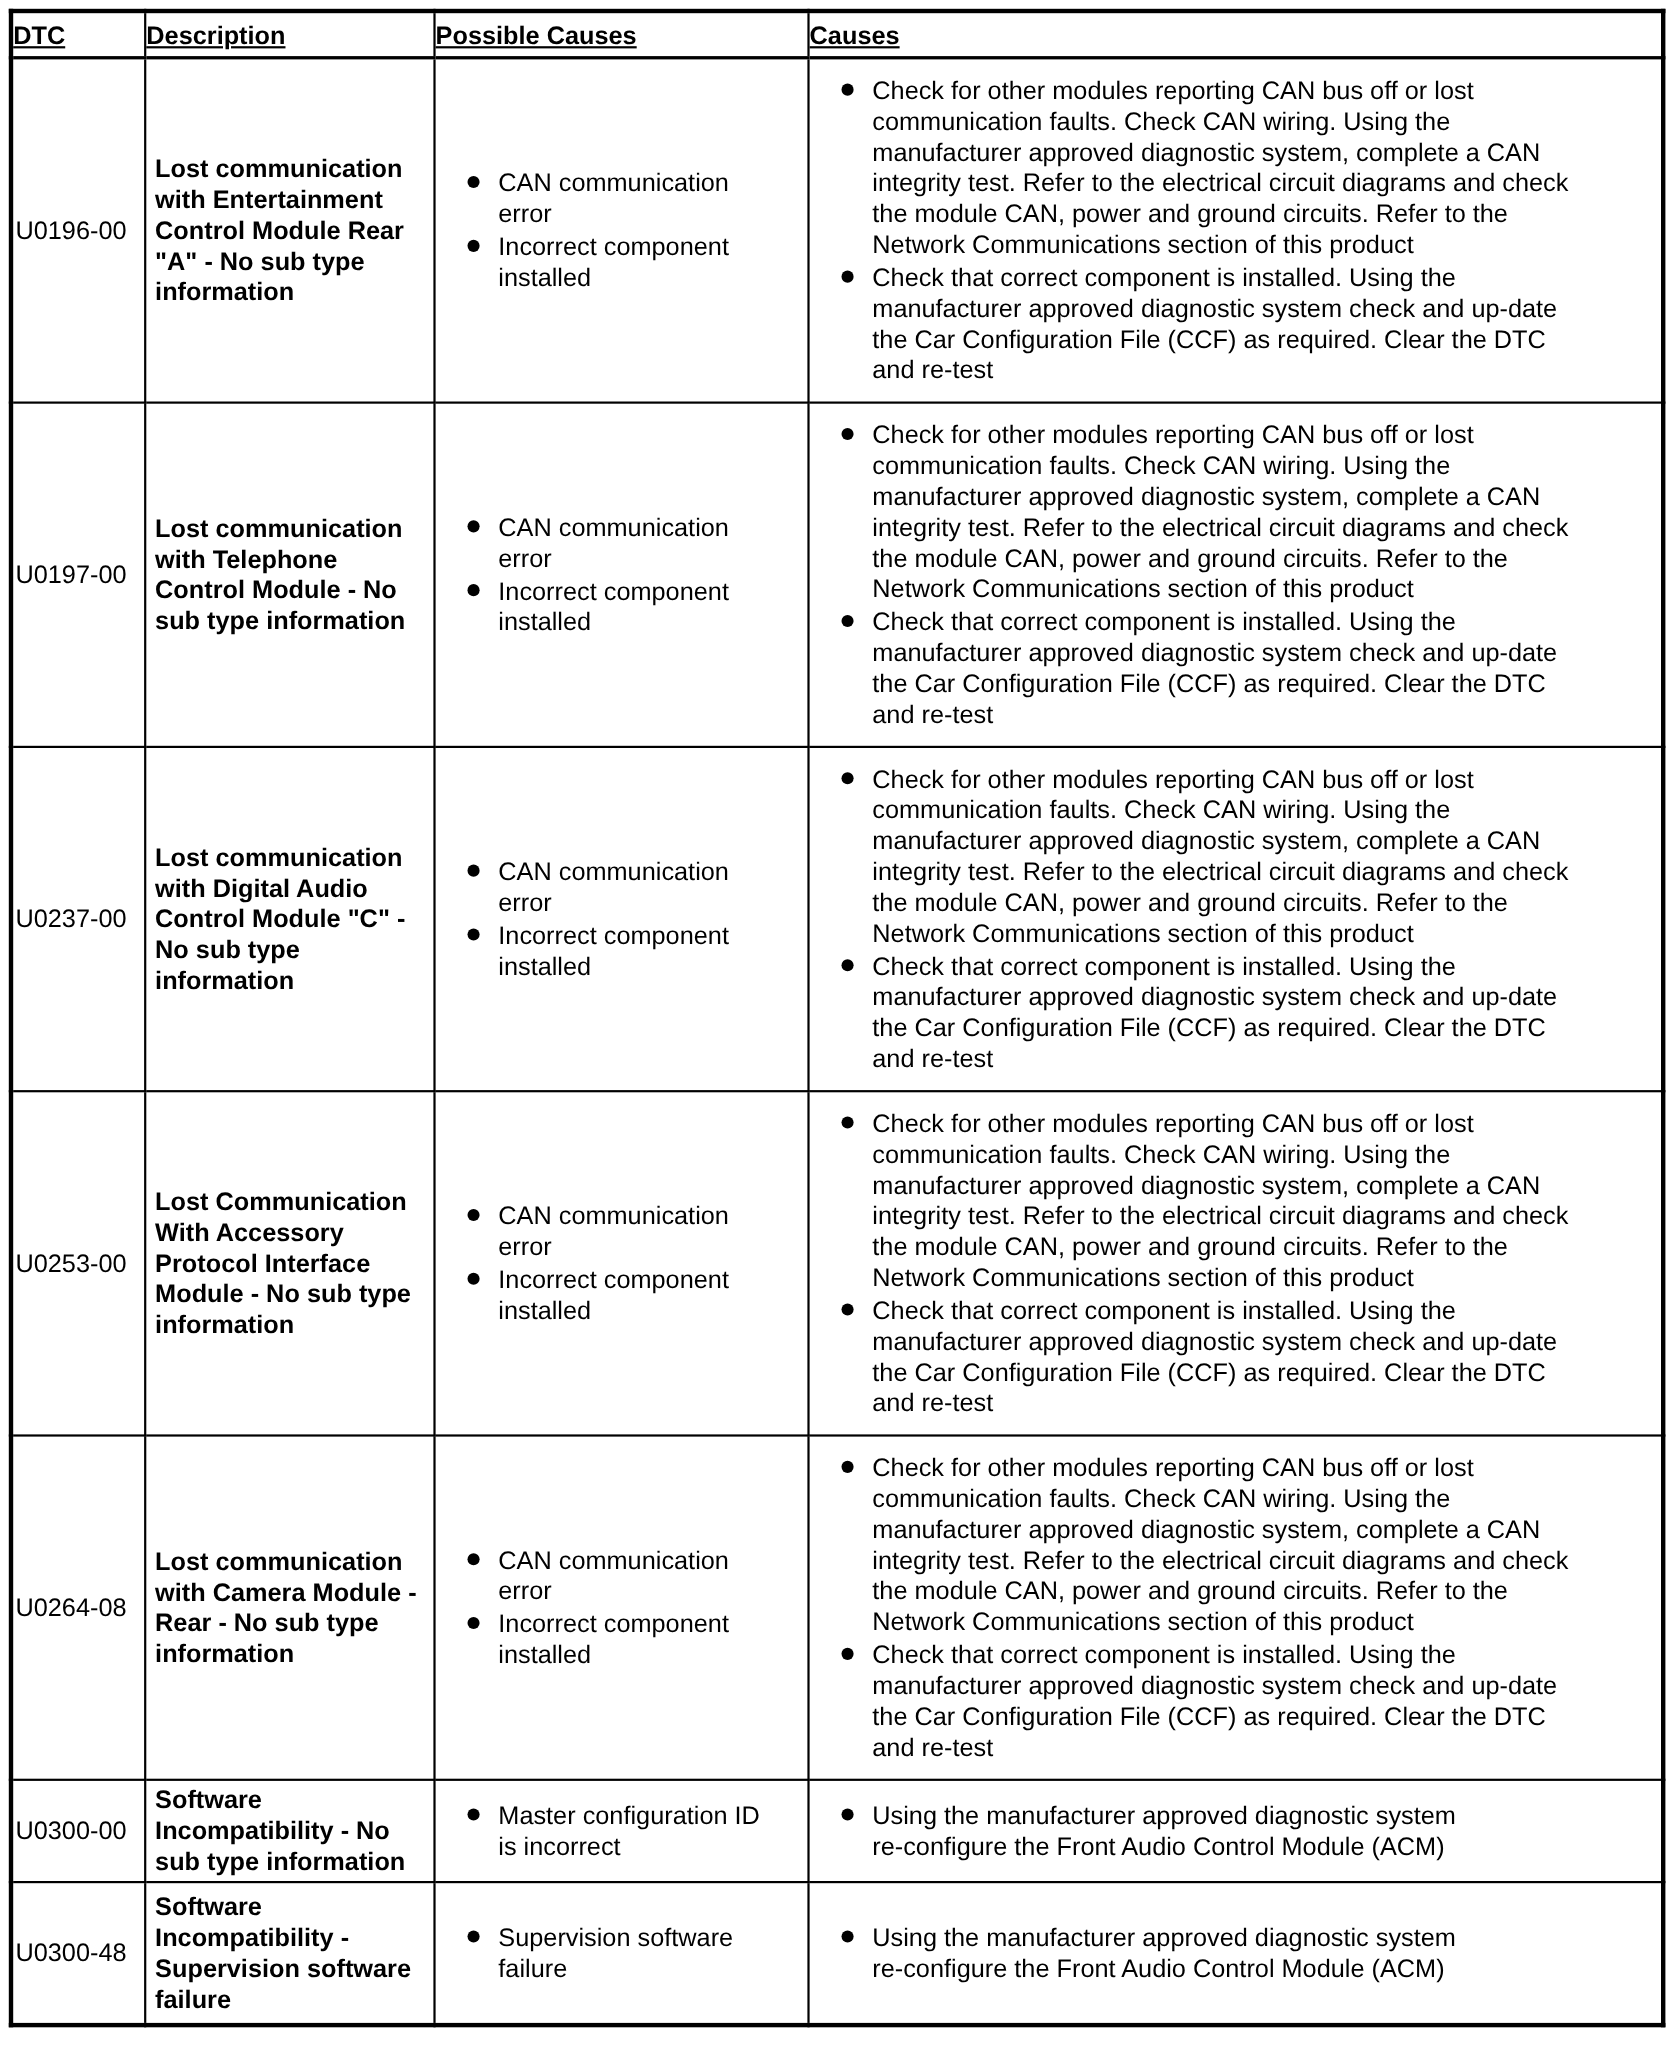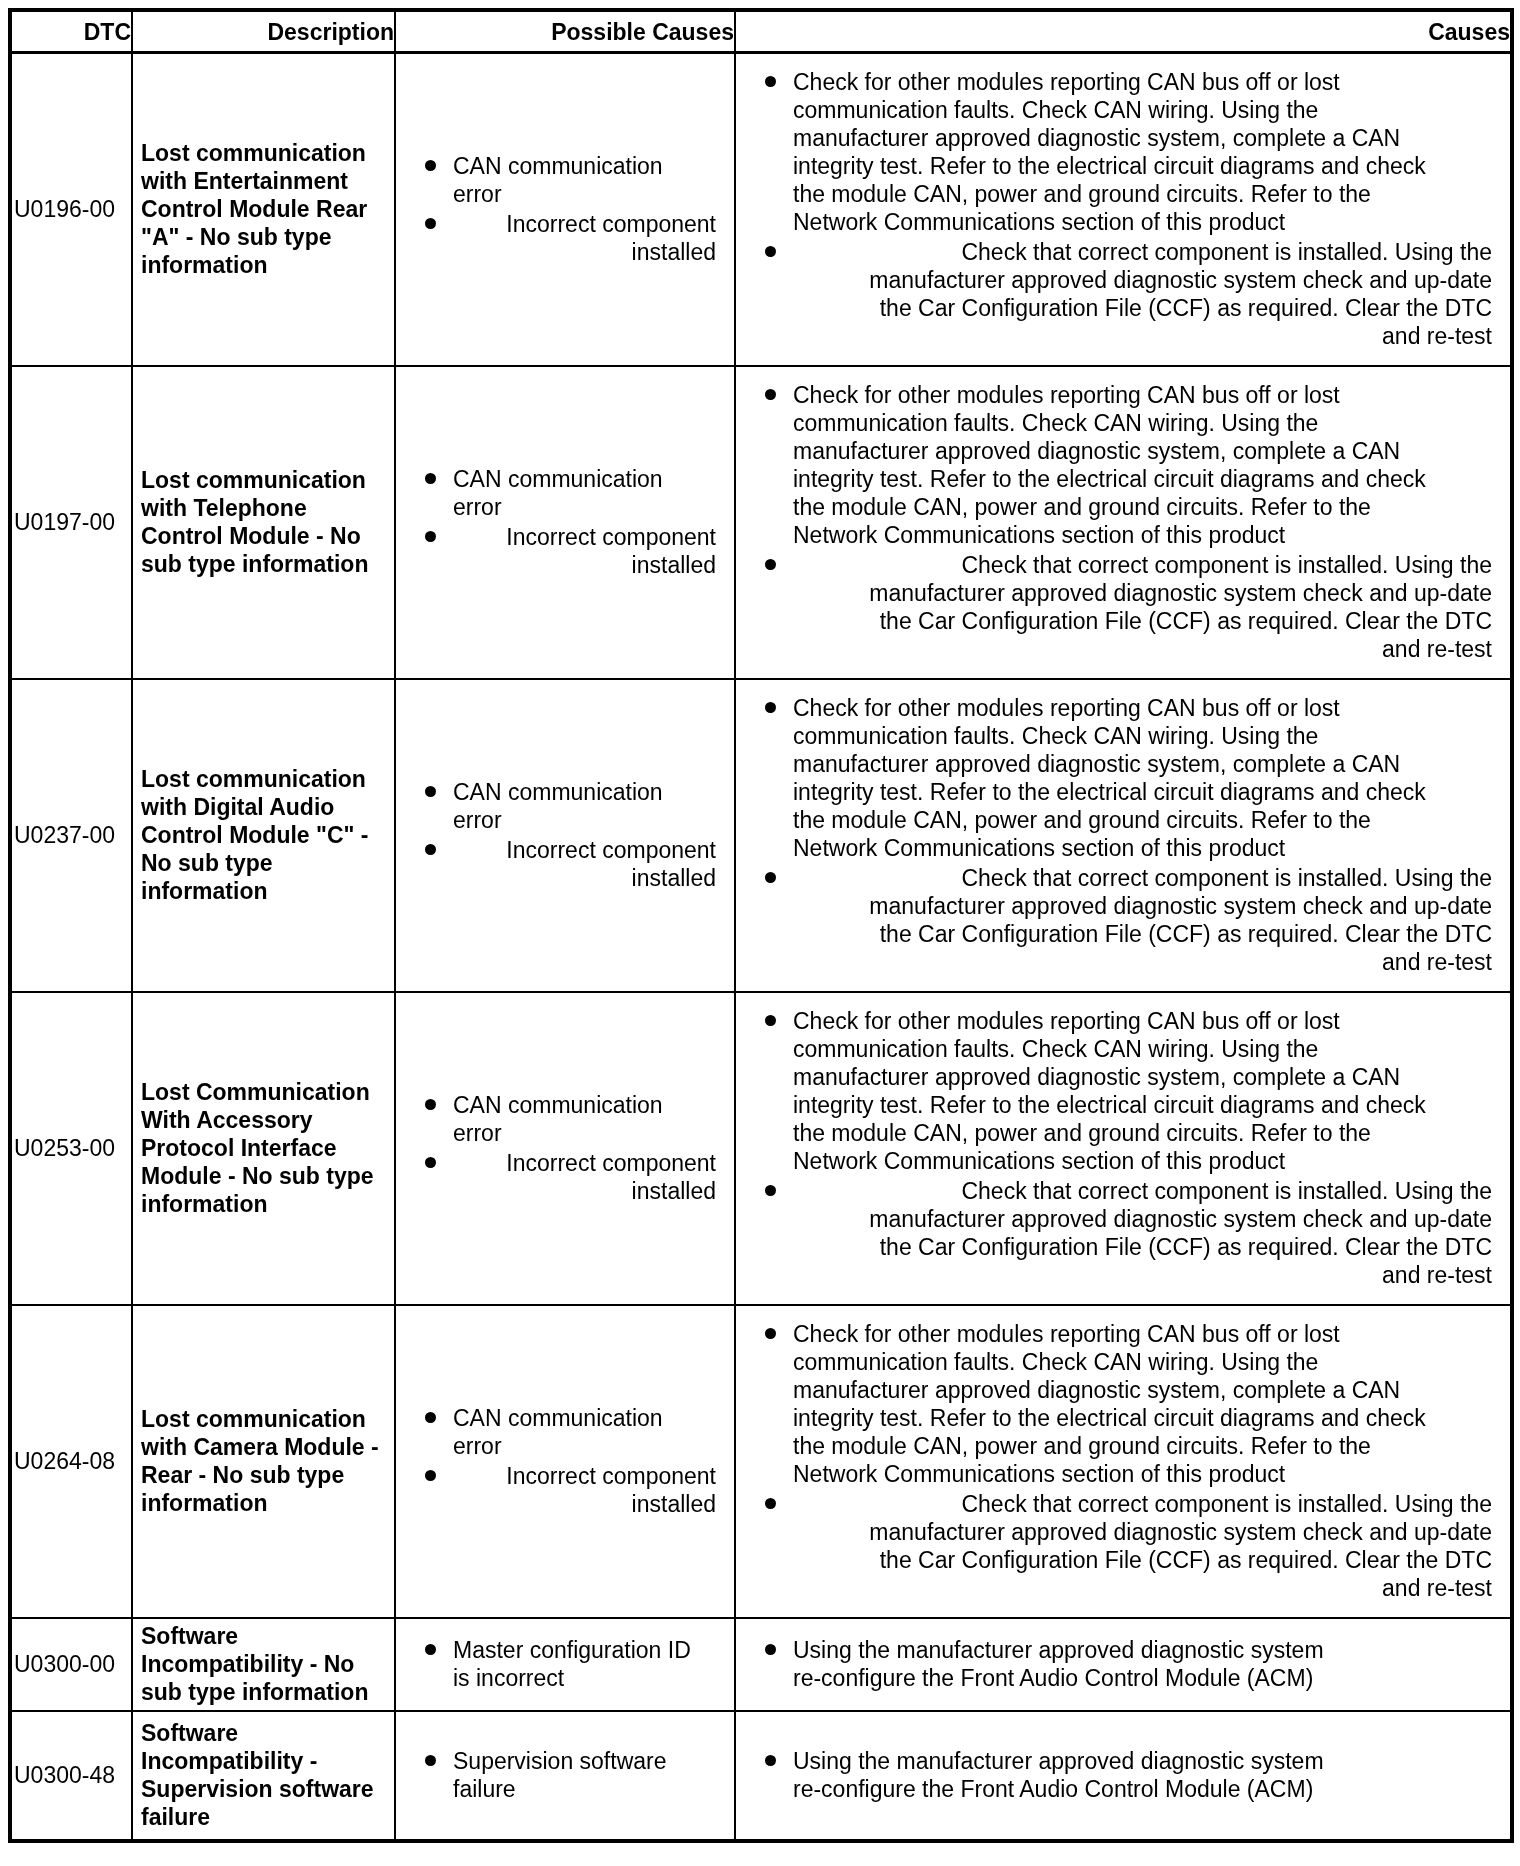--- a/index.html
+++ b/index.html
@@ -33,22 +33,23 @@
 
   th, td {
     border: 2px solid #000000;
     padding: 0;
   }
   thead th {
     height: 39px;
     border-bottom: 3px solid #000000;
     font-weight: bold;
     font-size: 23px;
-    text-align: right;
+    text-align: left;
     vertical-align: middle;
+    text-decoration: underline;
   }
   tbody td {
     vertical-align: middle;
   }
   tr.row-tall   { height: 313px; }
   tr.row-short  { height: 93px;  }
   tr.row-medium { height: 130px; }
 
   td.cell-dtc {
     text-align: left;
@@ -75,21 +76,20 @@
     position: absolute;
     left: 29px;
     top: 8px;
     width: 11px;
     height: 11px;
     border-radius: 50%;
     background: #000000;
   }
   ul.bullets li + li {
     margin-top: 2px;
-    text-align: right;
   }
 </style>
 </head>
 <body>
 
 <div class="page">
   <table class="dtc-table">
     <colgroup>
       <col class="c-dtc">
         <col class="c-desc">

